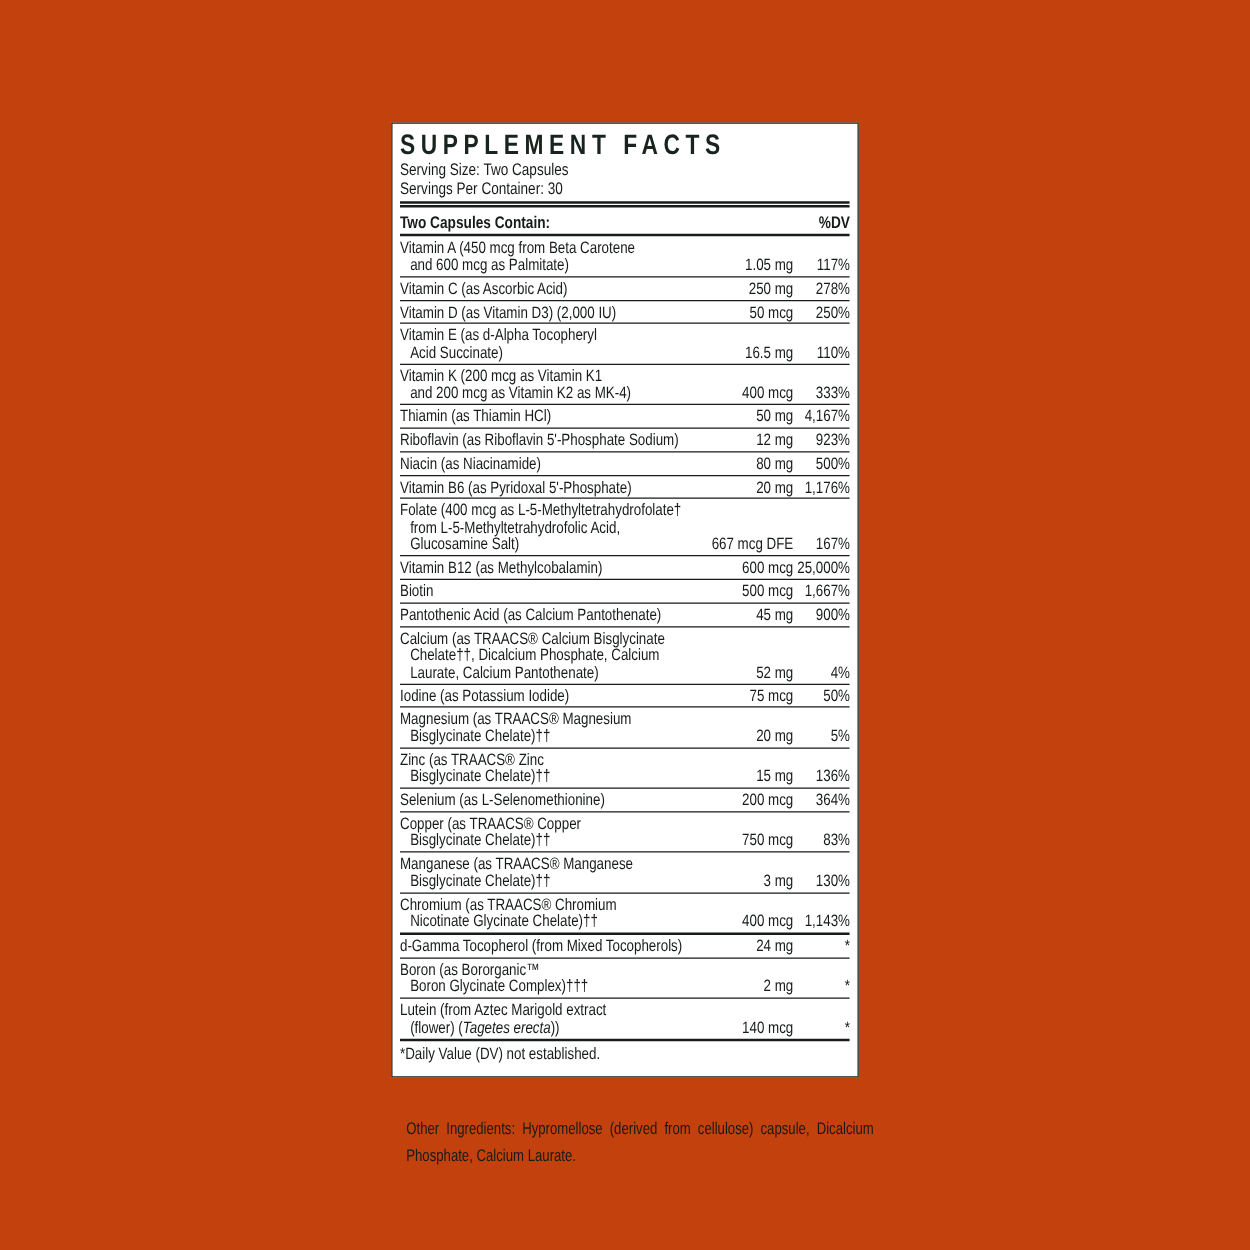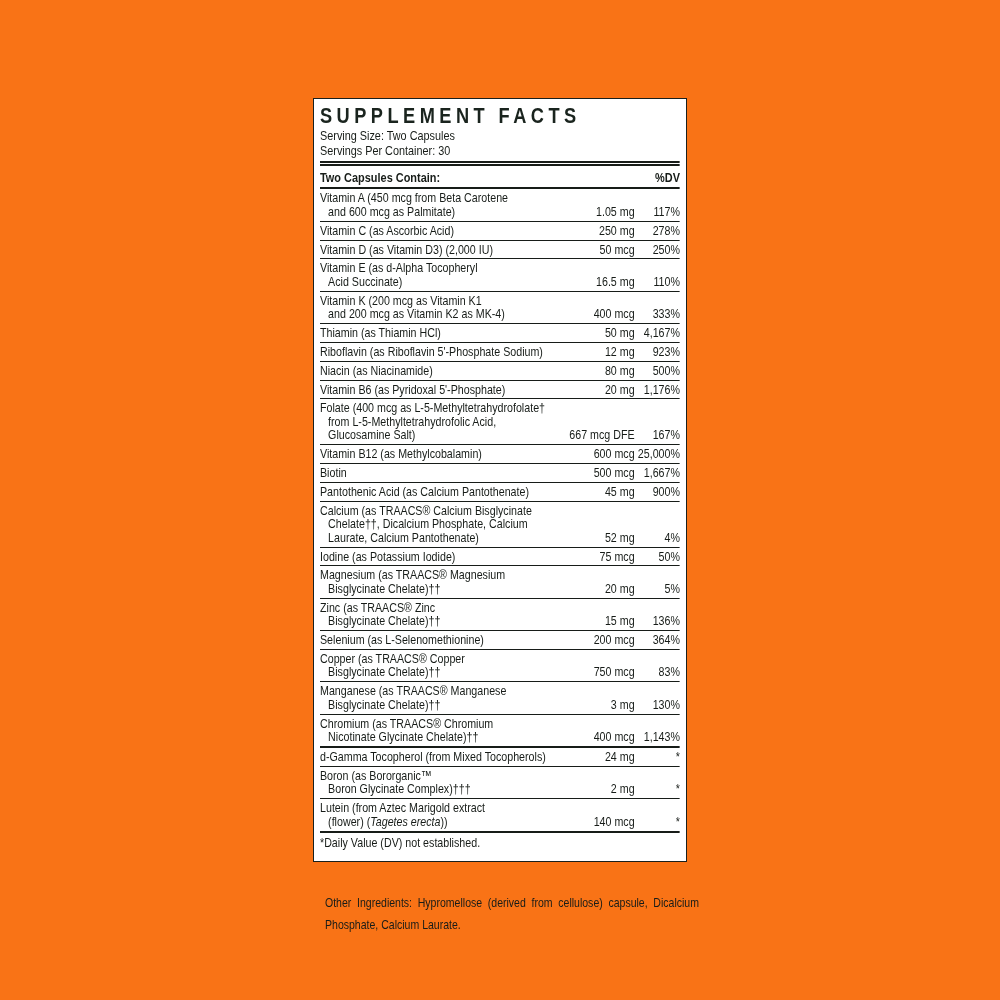--- a/index.html
+++ b/index.html
@@ -1,17 +1,17 @@
 <!DOCTYPE html>
 <html><head>
 <meta charset="utf-8">
 <style>
   html,body{margin:0;padding:0;background:#ffffff;}
   .sheet{
-    position:relative;width:1000px;height:1000px;background:#f97316;
+    position:relative;width:1000px;height:1000px;background:#c2410c;
     font-family:"Liberation Sans", sans-serif;color:#171c18;
   }
   .facts-box{
     position:absolute;left:313px;top:98px;width:374px;height:764px;
     border:1.7px solid #1a201c;box-sizing:border-box;
     padding:3px 6px;overflow:hidden;background:#fff;
   }
   
   .condense{transform:scaleX(0.81);transform-origin:0 0;width:123.45%;}
   .title{

